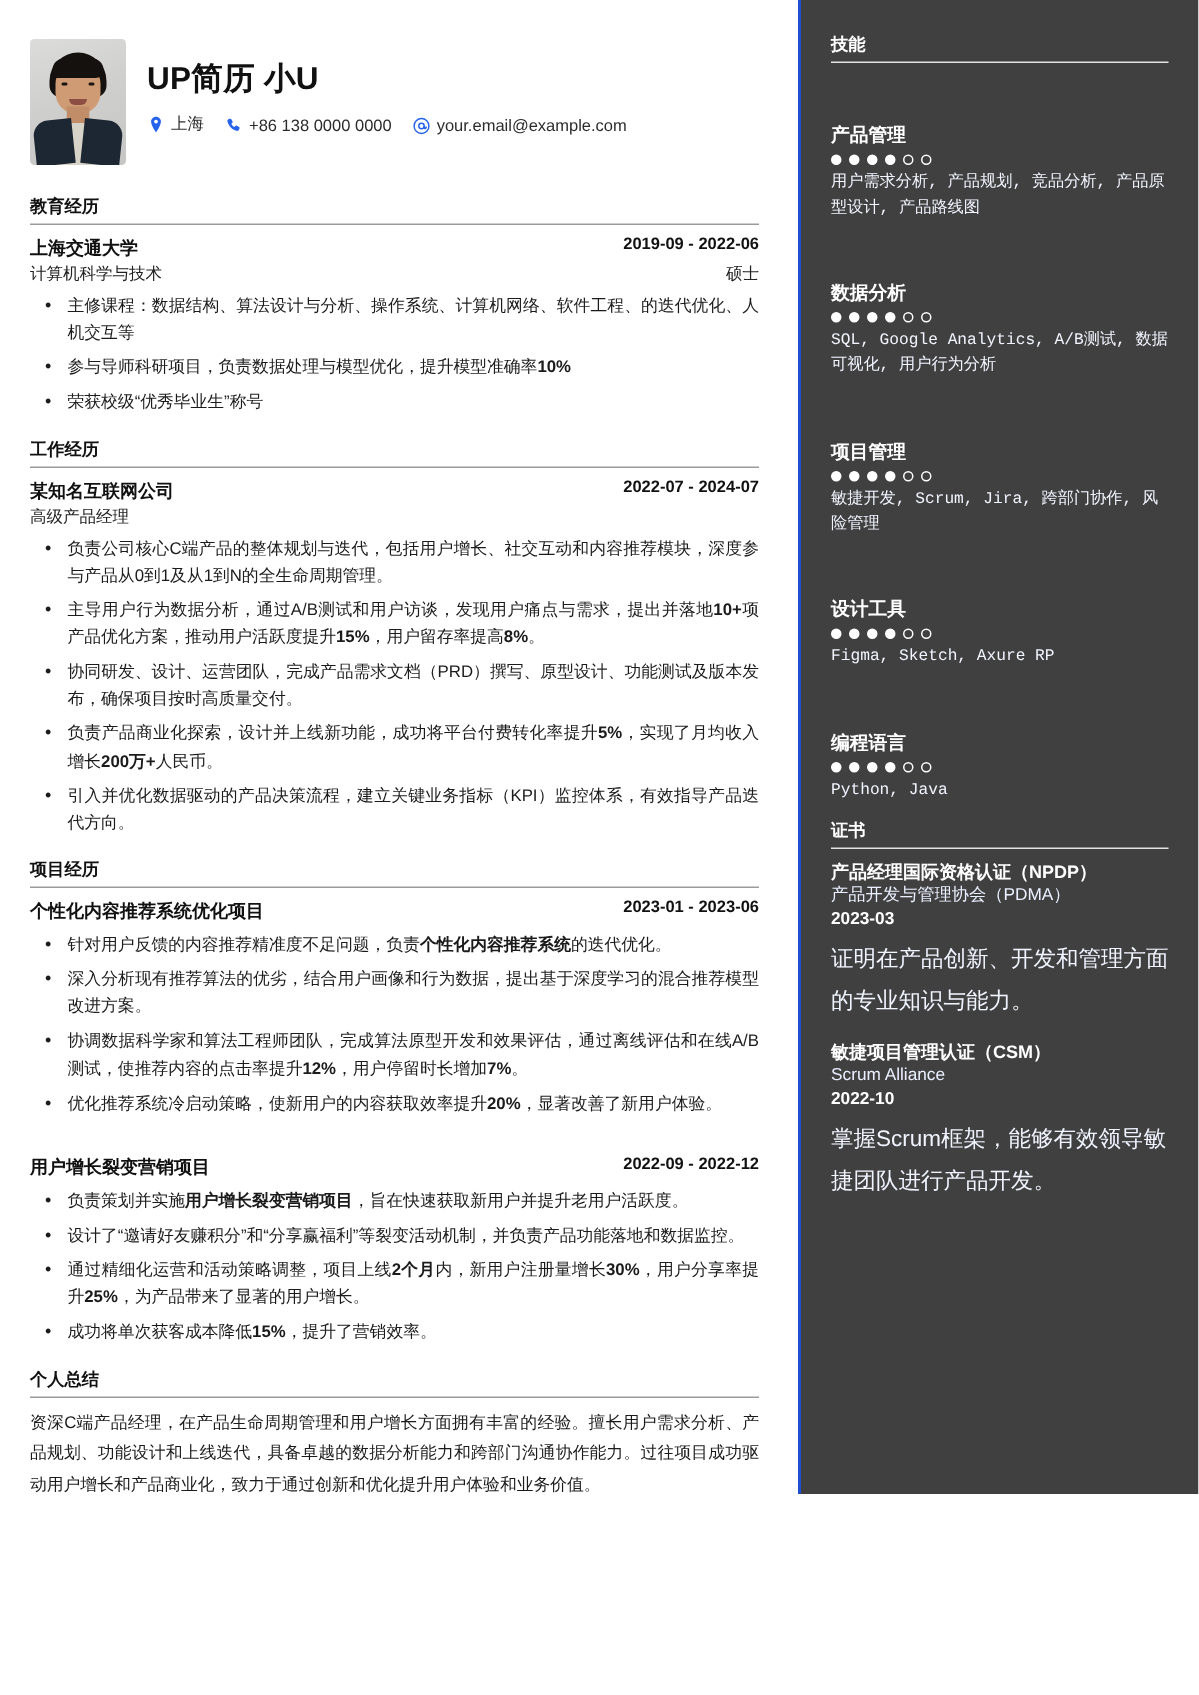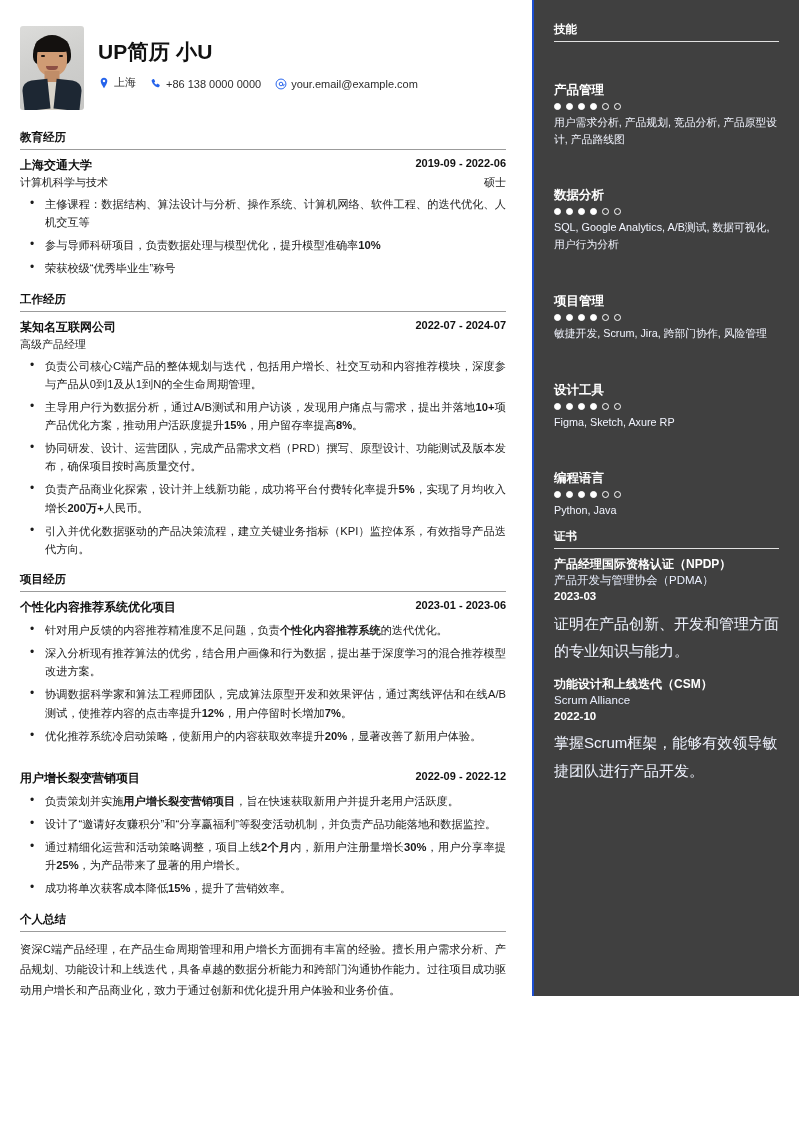--- a/index.html
+++ b/index.html
@@ -76,21 +76,21 @@
   .sb-sec { margin-bottom:10px; }
   .sb-head { font-size:11.5px; font-weight:700; color:#fff; padding-bottom:4px; }
   .sb-rule { height:1px; background:rgba(255,255,255,.85); margin-bottom:7px; }
 
   .skill { margin-bottom:9px;margin-top:40px; }
   .skill-name { font-size:12.5px; font-weight:700; color:#fff; margin-bottom:4px; }
   .dots { display:flex; gap:5px; margin-bottom:4px; }
   .dot { width:7px; height:7px; border-radius:50%; border:1px solid #fff; }
   .dot.on { background:#fff; }
   .dot.off { background:transparent; }
-  .skill-items { font-size:10.8px; line-height:1.55; color:#f2f5ff; }
+  .skill-items { font-size:10.8px; line-height:1.55; color:#f2f5ff;font-family:Liberation Mono, monospace; }
 
   .cert { margin-bottom:11px; }
   .cert-name { font-size:12px; font-weight:700; color:#fff; line-height:1.35; }
   .cert-org { font-size:11.5px; color:#eaf0ff; line-height:1.4; }
   .cert-date { font-size:11.5px; font-weight:700; color:#fff; line-height:1.4; }
   .cert-desc { font-size:15px; line-height:1.85; color:#f0f4ff; margin-top:5px; }
 </style>
 </head>
 <body>
 
@@ -301,20 +301,20 @@
       <div class="sb-rule"></div>
 
       <div class="cert">
         <div class="cert-name">产品经理国际资格认证（NPDP）</div>
         <div class="cert-org">产品开发与管理协会（PDMA）</div>
         <div class="cert-date">2023-03</div>
         <div class="cert-desc">证明在产品创新、开发和管理方面的专业知识与能力。</div>
       </div>
 
       <div class="cert">
-        <div class="cert-name">功能设计和上线迭代（CSM）</div>
+        <div class="cert-name">敏捷项目管理认证（CSM）</div>
         <div class="cert-org">Scrum Alliance</div>
         <div class="cert-date">2022-10</div>
         <div class="cert-desc">掌握Scrum框架，能够有效领导敏捷团队进行产品开发。</div>
       </div>
     </div>
   </div>
 </div>
 
 </body></html>

